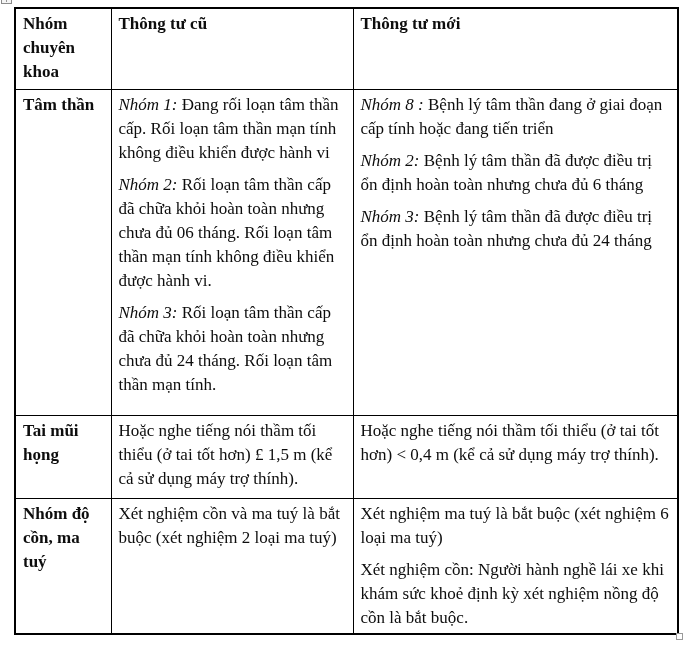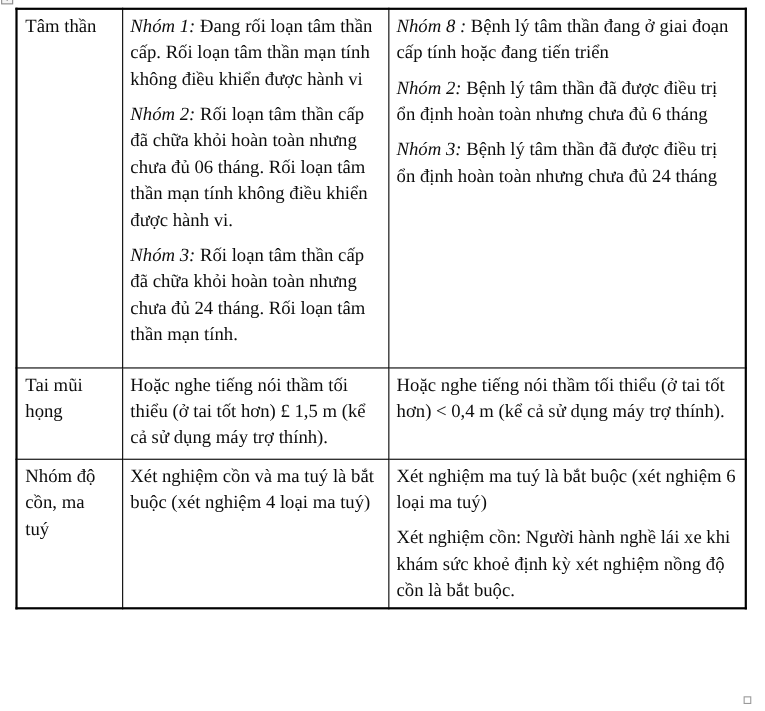--- a/index.html
+++ b/index.html
@@ -29,21 +29,21 @@
     border: 1px solid #000000;
     vertical-align: top;
     text-align: left;
     padding: 3px 8px 3px 7px;
     font-size: 17px;
     line-height: 24px;
     overflow: hidden;
   }
   .doc-table { border: 2px solid #000000; }
   .doc-table th { font-weight: bold; }
-  .label-cell { font-weight: normal; }
+  .label-cell { font-weight: bold; }
   .doc-table p { margin: 0 0 8px 0; }
   .doc-table p:last-child { margin-bottom: 0; }
   .lead { font-style: italic; }
   .col-group { width: 96px; }
   .col-old { width: 242px; }
   .col-new { width: 325px; }
   tr.row-header  { height: 81px; }
   tr.row-tamthan { height: 326px; }
   tr.row-taimui  { height: 83px; margin-top: 16px; }
   tr.row-nongdo  { height: 131px; }
@@ -78,20 +78,25 @@
 
 <div class="move-handle">+</div>
 
 <table class="doc-table">
   <colgroup>
     <col class="col-group">
     <col class="col-old">
     <col class="col-new">
   </colgroup>
   <tbody>
+    <tr class="row-header">
+      <th>Nhóm chuyên khoa</th>
+      <th>Thông tư cũ</th>
+      <th>Thông tư mới</th>
+    </tr>
 
     <tr class="row-tamthan">
       <td class="label-cell">Tâm thần</td>
       <td>
         <p><span class="lead">Nhóm 1:</span><span> Đang rối loạn tâm thần cấp. Rối loạn tâm thần mạn tính không điều khiển được hành vi</span></p>
         <p><span class="lead">Nhóm 2:</span><span> Rối loạn tâm thần cấp đã chữa khỏi hoàn toàn nhưng chưa đủ 06 tháng. Rối loạn tâm thần mạn tính không điều khiển được hành vi.</span></p>
         <p><span class="lead">Nhóm 3:</span><span> Rối loạn tâm thần cấp đã chữa khỏi hoàn toàn nhưng chưa đủ 24 tháng. Rối loạn tâm thần mạn tính.</span></p>
       </td>
       <td>
         <p><span class="lead">Nhóm 8 :</span><span> Bệnh lý tâm thần đang ở giai đoạn cấp tính hoặc đang tiến triển</span></p>
@@ -106,21 +111,21 @@
         <p><span>Hoặc nghe tiếng nói thầm tối thiểu (ở tai tốt hơn) £ 1,5 m (kể cả sử dụng máy trợ thính).</span></p>
       </td>
       <td>
         <p><span>Hoặc nghe tiếng nói thầm tối thiểu (ở tai tốt hơn) &lt; 0,4 m (kể cả sử dụng máy trợ thính).</span></p>
       </td>
     </tr>
 
     <tr class="row-nongdo">
       <td class="label-cell">Nhóm độ cồn, ma tuý</td>
       <td>
-        <p><span>Xét nghiệm cồn và ma tuý là bắt buộc (xét nghiệm 4 loại ma tuý)</span></p>
+        <p><span>Xét nghiệm cồn và ma tuý là bắt buộc (xét nghiệm 2 loại ma tuý)</span></p>
       </td>
       <td>
         <p><span>Xét nghiệm ma tuý là bắt buộc (xét nghiệm 6 loại ma tuý)</span></p>
         <p><span>Xét nghiệm cồn: Người hành nghề lái xe khi khám sức khoẻ định kỳ xét nghiệm nồng độ cồn là bắt buộc.</span></p>
       </td>
     </tr>
   </tbody>
 </table>
 
 <div class="resize-handle"></div>

